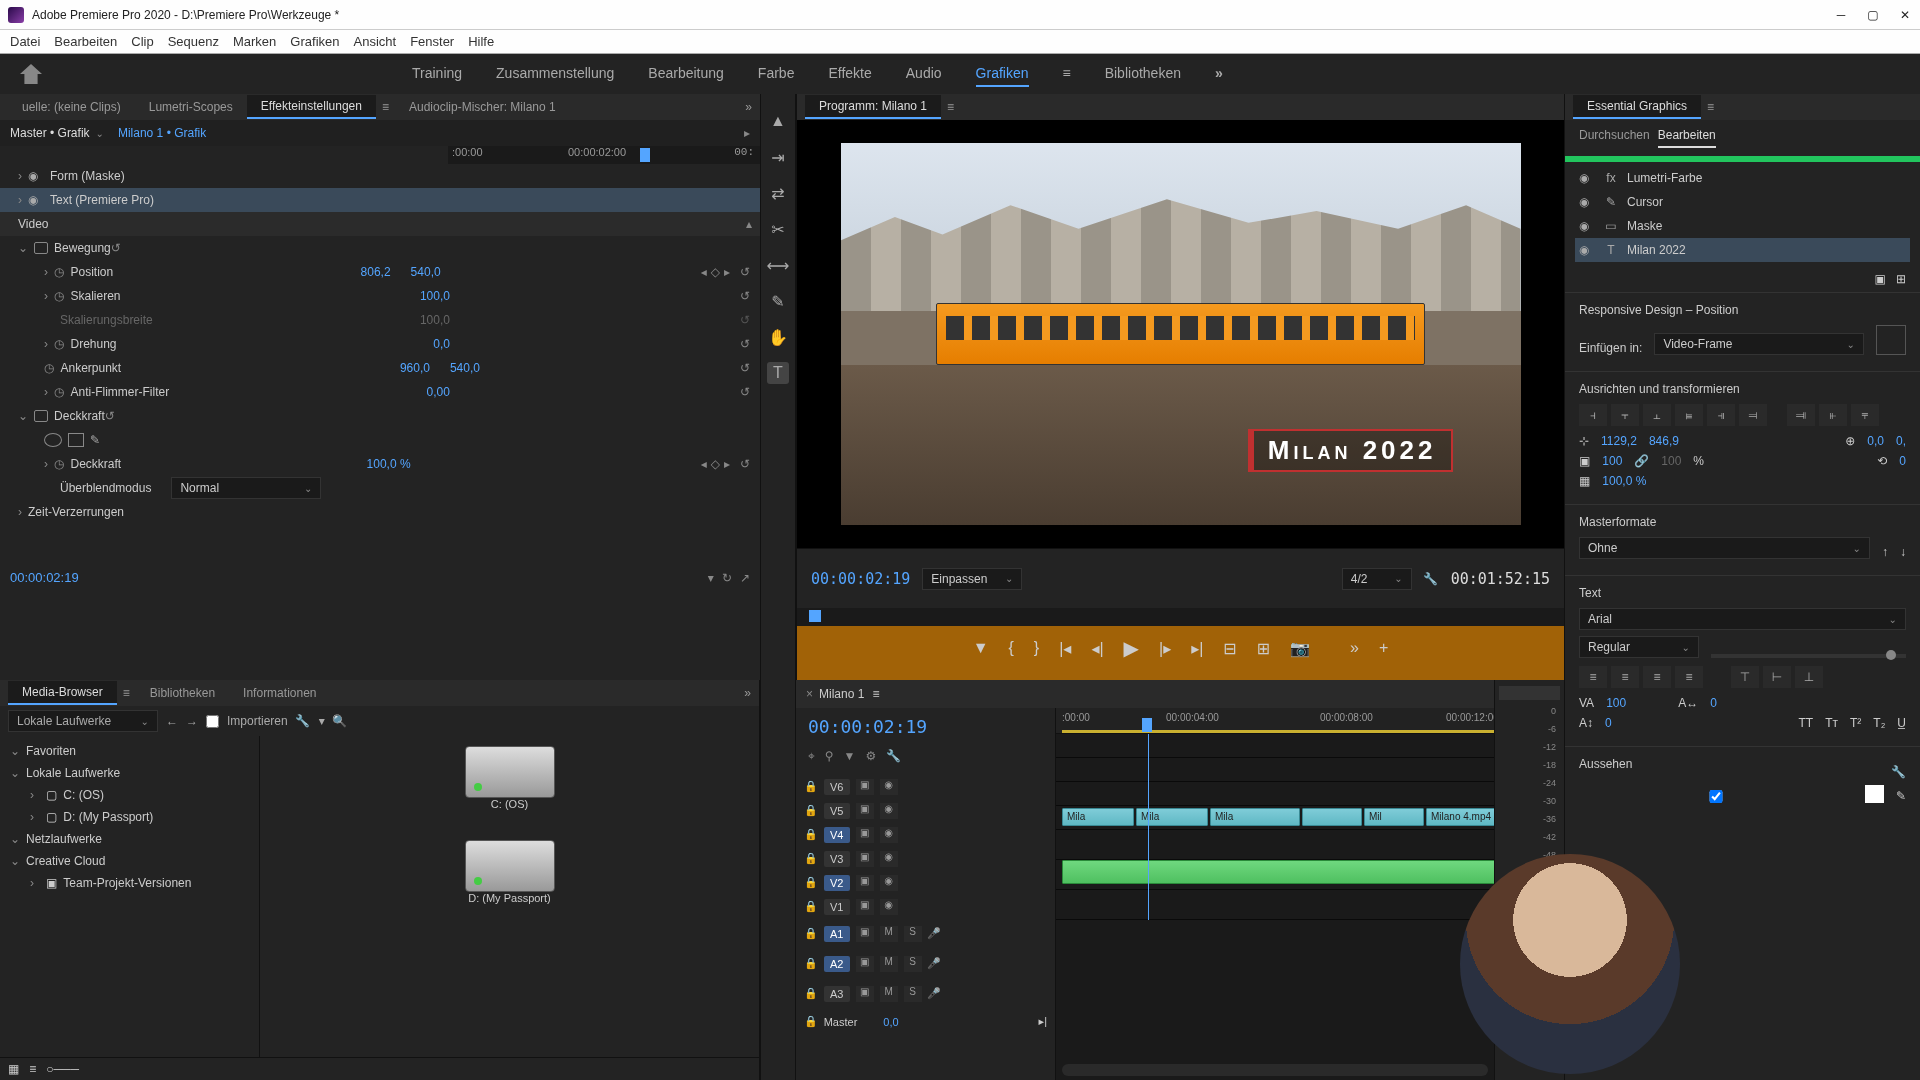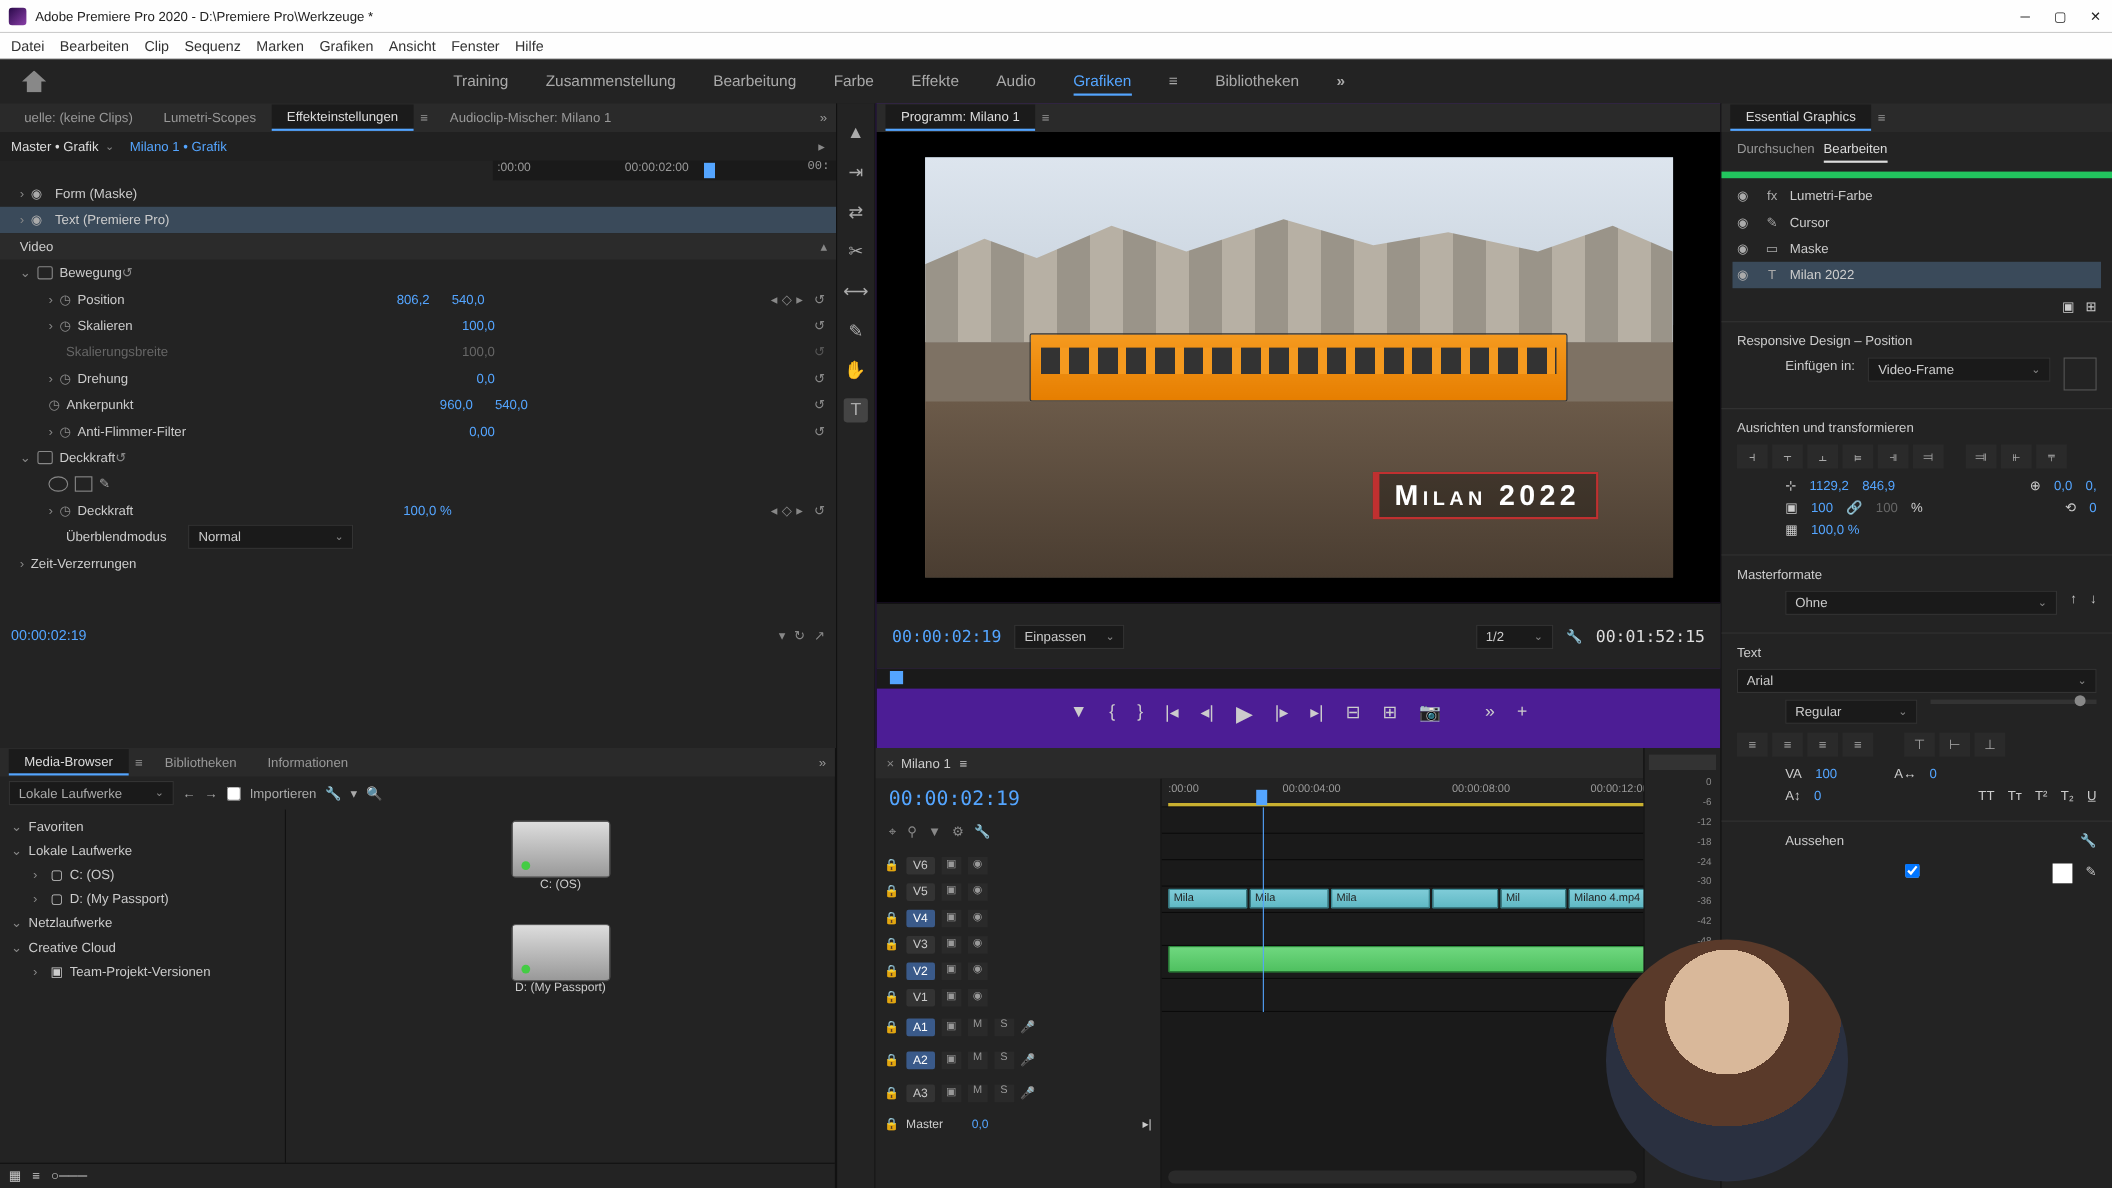--- a/index.html
+++ b/index.html
@@ -51,21 +51,21 @@
 .fx-row.selected { background: #3a4a5a; }
 .fx-body { height: 400px; overflow: hidden; }
 .fx-play-tc { color: #54a5ff; font-size: 13px; padding: 6px 10px; }
 
 
 .vtoolbar { background: #232323; display: flex; flex-direction: column; align-items: center; gap: 14px; padding-top: 16px; border-left: 1px solid #111; border-right: 1px solid #111; }
 .vtoolbar .tool { width: 22px; height: 22px; display: flex; align-items: center; justify-content: center; color: #aaa; cursor: pointer; font-size: 16px; }
 .vtoolbar .tool.active { background: #444; border-radius: 3px; }
 
 
-.program { background: #4c1d95; display: flex; flex-direction: column; border-left: 1px solid #111; }
+.program { background: #a16207; display: flex; flex-direction: column; border-left: 1px solid #111; }
 .program .panel-tabs { background: #2a2a2a; }
 .viewer-wrap { flex: 0 0 428px; background: #000; display: flex; align-items: center; justify-content: center; position: relative; }
 .viewer { width: 680px; height: 382px; background: linear-gradient(#b9cde0 0 40%, #7e7264 40% 60%, #6a5d4d 60%); position: relative; overflow: hidden; }
 .viewer .buildings { position:absolute; top:0; left:0; right:0; height:44%; background: linear-gradient(#dde5ee,#c4cfda); }
 .viewer .buildings::before { content:""; position:absolute; left:0; right:0; bottom:0; height:70%; background: repeating-linear-gradient(90deg,#9a9489 0 30px,#b7b0a4 30px 60px); clip-path: polygon(0 40%, 8% 20%, 15% 35%, 25% 10%, 35% 30%, 48% 5%, 60% 25%, 70% 15%, 82% 30%, 92% 10%, 100% 30%, 100% 100%, 0 100%); }
 .viewer .tram { position: absolute; top:42%; left:14%; width:72%; height:16%; background: linear-gradient(#f59a1f,#e67e00); border: 1px solid #333; border-radius: 2px; }
 .viewer .tram::after { content:""; position:absolute; top:20%; left:2%; right:2%; height:40%; background: repeating-linear-gradient(90deg,#333 0 18px,#f59a1f 18px 26px); }
 .viewer .ground { position:absolute; top:58%; left:0; right:0; bottom:0; background: linear-gradient(#6b5a49,#4a3d31); }
 .viewer .title-box { position:absolute; bottom:14%; right:10%; padding: 4px 14px; background: rgba(0,0,0,.3); border: 2px solid #c03030; border-left: 6px solid #c03030; }
 .viewer .title-box span { color: #fff; font-size: 26px; font-weight: 600; letter-spacing: 4px; font-variant: small-caps; }
@@ -84,21 +84,21 @@
 .layer-row { display: flex; align-items: center; height: 24px; gap: 8px; padding: 0 4px; }
 .layer-row.selected { background: #3a4a5a; }
 .layer-row .eye { width: 16px; color: #aaa; }
 .layer-row .licon { width: 16px; color: #aaa; text-align:center; }
 .eg-section { padding: 10px 14px; border-top: 1px solid #333; }
 .eg-section .sec-title { color: #ccc; margin-bottom: 8px; font-size: 12px; }
 .eg-section select, .eg-section input { background: #1a1a1a; color: #ccc; border: 1px solid #333; padding: 3px 6px; width: 100%; }
 .align-row { display: flex; gap: 4px; margin-bottom: 8px; }
 .align-row .abtn { width: 28px; height: 22px; background: #2a2a2a; display:flex; align-items:center; justify-content:center; color:#aaa; cursor:pointer; font-size:12px; }
 .val-blue { color: #54a5ff; }
-.flex-row { display: flex; align-items: flex-start; gap: 12px; margin-bottom: 6px; margin-left: 44px; }
+.flex-row { display: flex; align-items: flex-end; gap: 12px; margin-bottom: 6px; }
 .media-browser { background: #232323; border-right: 1px solid #111; display: flex; flex-direction: column; }
 .mb-toolbar { display: flex; align-items: center; padding: 4px 8px; gap: 8px; color: #aaa; }
 .mb-body { display: flex; flex: 1; }
 .mb-tree { width: 260px; border-right: 1px solid #111; padding: 4px 0; }
 .tree-item { display: flex; align-items: center; height: 22px; padding-left: 10px; gap: 6px; color: #ccc; cursor: pointer; }
 .tree-item .tw { color: #888; width: 10px; }
 .tree-item.l2 { padding-left: 30px; }
 .mb-drives { flex: 1; padding: 10px; display: flex; flex-direction: column; gap: 30px; align-items: center; }
 .drive { width: 90px; height: 52px; background: linear-gradient(#ddd,#999); border: 1px solid #555; border-radius: 4px; position: relative; }
 .drive::after { content:""; position:absolute; bottom:6px; left:8px; width:8px; height:8px; background:#4c4; border-radius:50%; }
@@ -416,21 +416,21 @@
         </div>
       </div>
       <div class="viewer-controls">
         <span class="tc">00:00:02:19</span>
         <div class="select-like" style="width:100px;">
             <span>Einpassen</span>
             <span class="chev">⌄</span>
           </div>
         <div style="flex:1;"></div>
         <div class="select-like" style="width:70px;">
-            <span>1/2</span>
+            <span>4/2</span>
             <span class="chev">⌄</span>
           </div>
         <span>🔧</span>
         <span class="tc2">00:01:52:15</span>
       </div>
       <div style="height:18px; background:#1a1a1a; position:relative;">
         <div style="position:absolute; left:12px; top:2px; width:12px; height:12px; background:#54a5ff;"></div>
       </div>
       <div class="transport">
         <span>▼</span>

